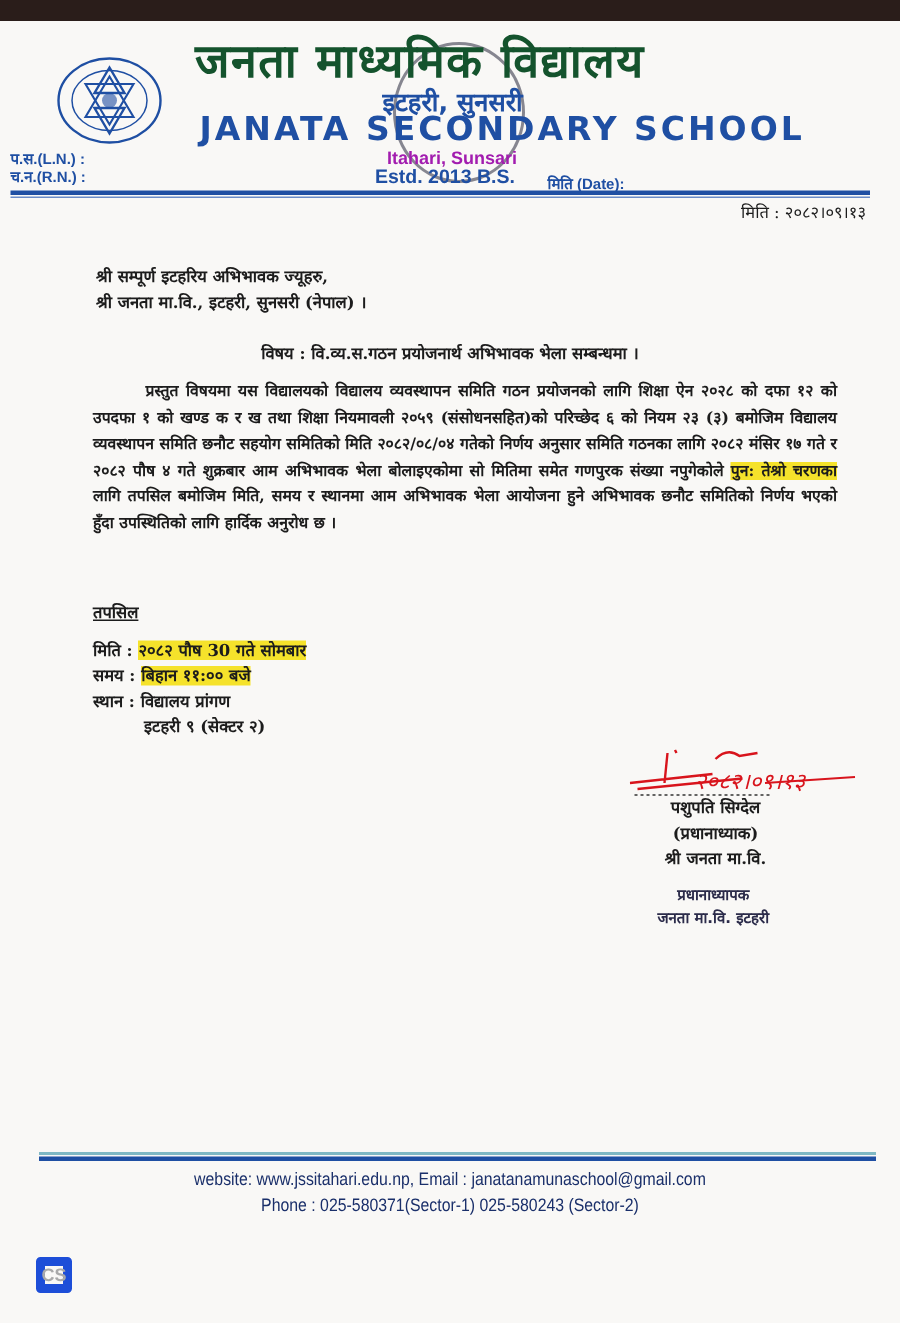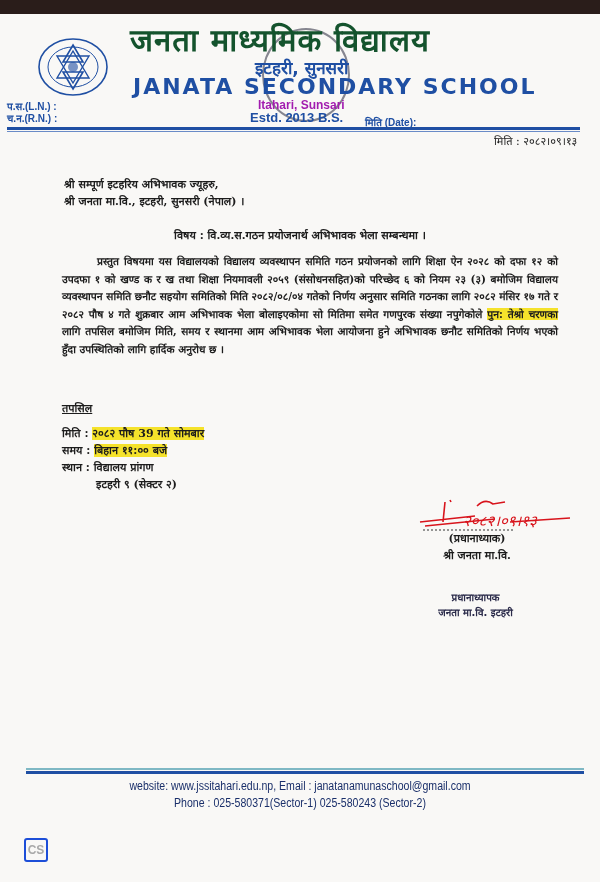--- a/index.html
+++ b/index.html
@@ -38,21 +38,21 @@
 
     .signature { position: absolute; left: 415px; top: 492px; width: 160px; height: 40px; }
     .sig-block { position: absolute; left: 412px; top: 530px; width: 130px; text-align: center; font-size: 11px; font-weight: bold; line-height: 17px; }
     .seal { position: absolute; left: 418px; top: 590px; width: 115px; text-align: center; font-family: "DejaVu Sans", sans-serif; font-size: 10px; font-weight: bold; color: #2b2b4a; line-height: 15px; }
 
     .foot-rule { position: absolute; left: 26px; top: 771px; width: 558px; height: 3px; background: #1f4fa3; }
     .foot-rule-g { position: absolute; left: 26px; top: 768px; width: 558px; height: 2px; background: #7fb8c4; }
     .footer { position: absolute; left: 0; width: 600px; top: 778px; text-align: center; font-family: "Liberation Sans", sans-serif; font-size: 12px; color: #1a2f6a; line-height: 17px; transform: scaleX(0.88); }
 
     .cs { position: absolute; left: 24px; top: 838px; display: flex; align-items: center; color: #a9a9a9; font-family: "Liberation Sans", sans-serif; font-size: 20px; }
-    .cs-badge { width: 24px; height: 24px; border: 2px solid #1d4ed8; border-radius: 3px; font-size: 12px; font-weight: bold; display: flex; align-items: center; justify-content: center; margin-right: 8px; box-sizing: border-box; }
+    .cs-badge { width: 24px; height: 24px; border: 6px solid #1d4ed8; border-radius: 3px; font-size: 12px; font-weight: bold; display: flex; align-items: center; justify-content: center; margin-right: 8px; box-sizing: border-box; }
   </style>
 </head>
 <body>
 
 <div class="topbar"></div>
 <div class="page"></div>
 
 <div class="logo">
   <svg width="72" height="60" viewBox="0 0 72 60">
     <ellipse cx="36" cy="30" rx="34" ry="28" fill="none" stroke="#1f4fa3" stroke-width="1.6"></ellipse>
@@ -86,40 +86,41 @@
 </div>
 
 <div class="subject">विषय : वि.व्य.स.गठन प्रयोजनार्थ अभिभावक भेला सम्बन्धमा ।</div>
 
 <div class="body-text"><span>प्रस्तुत विषयमा यस विद्यालयको विद्यालय व्यवस्थापन समिति गठन प्रयोजनको लागि शिक्षा ऐन २०२८ को दफा १२ को उपदफा १ को खण्ड क र ख तथा शिक्षा नियमावली २०५९ (संसोधनसहित)को परिच्छेद ६ को नियम २३ (३) बमोजिम विद्यालय व्यवस्थापन समिति छनौट सहयोग समितिको मिति २०८२/०८/०४ गतेको निर्णय अनुसार समिति गठनका लागि २०८२ मंसिर १७ गते र २०८२ पौष ४ गते शुक्रबार आम अभिभावक भेला बोलाइएकोमा सो मितिमा समेत गणपुरक संख्या नपुगेकोले </span><span class="hl">पुन: तेश्रो चरणका</span><span> लागि तपसिल बमोजिम मिति, समय र स्थानमा आम अभिभावक भेला आयोजना हुने अभिभावक छनौट समितिको निर्णय भएको हुँदा उपस्थितिको लागि हार्दिक अनुरोध छ ।</span></div>
 
 <div class="tapasil">तपसिल</div>
 
 <div class="details">
   <div class="row">
-    <span>मिति : </span><span class="hl">२०८२ पौष 39 गते सोमबार</span>
+    <span>मिति : </span><span class="hl">२०८२ पौष 30 गते सोमबार</span>
   </div>
   <div class="row">
     <span>समय : </span><span class="hl">बिहान ११:०० बजे</span>
   </div>
   <div class="row">
     <span>स्थान : </span><span>विद्यालय प्रांगण</span>
   </div>
   <div class="row indent">इटहरी ९ (सेक्टर २)</div>
 </div>
 
 <div class="signature">
   <svg width="160" height="40" viewBox="0 0 160 40">
     <path d="M5 30 L60 24 M10 34 L80 27 M30 10 L28 30 M35 8 L36 10 M62 14 Q70 6 78 12 L90 10" stroke="#d8141c" stroke-width="1.6" fill="none"></path>
     <text x="48" y="34" fill="#d8141c" font-size="15" font-style="italic" font-family="DejaVu Sans, sans-serif">२०८२।०९।१३</text>
     <path d="M95 30 L155 26" stroke="#d8141c" stroke-width="1.4"></path>
     <path d="M8 38 L98 38" stroke="#333" stroke-width="1" stroke-dasharray="2,2"></path>
   </svg>
 </div>
 <div class="sig-block">
+  <div>पशुपति सिग्देल</div>
   <div>(प्रधानाध्याक)</div>
   <div>श्री जनता मा.वि.</div>
 </div>
 <div class="seal">
   <div>प्रधानाध्यापक</div>
   <div>जनता मा.वि. इटहरी</div>
 </div>
 
 <div class="foot-rule-g"></div>
 <div class="foot-rule"></div>

